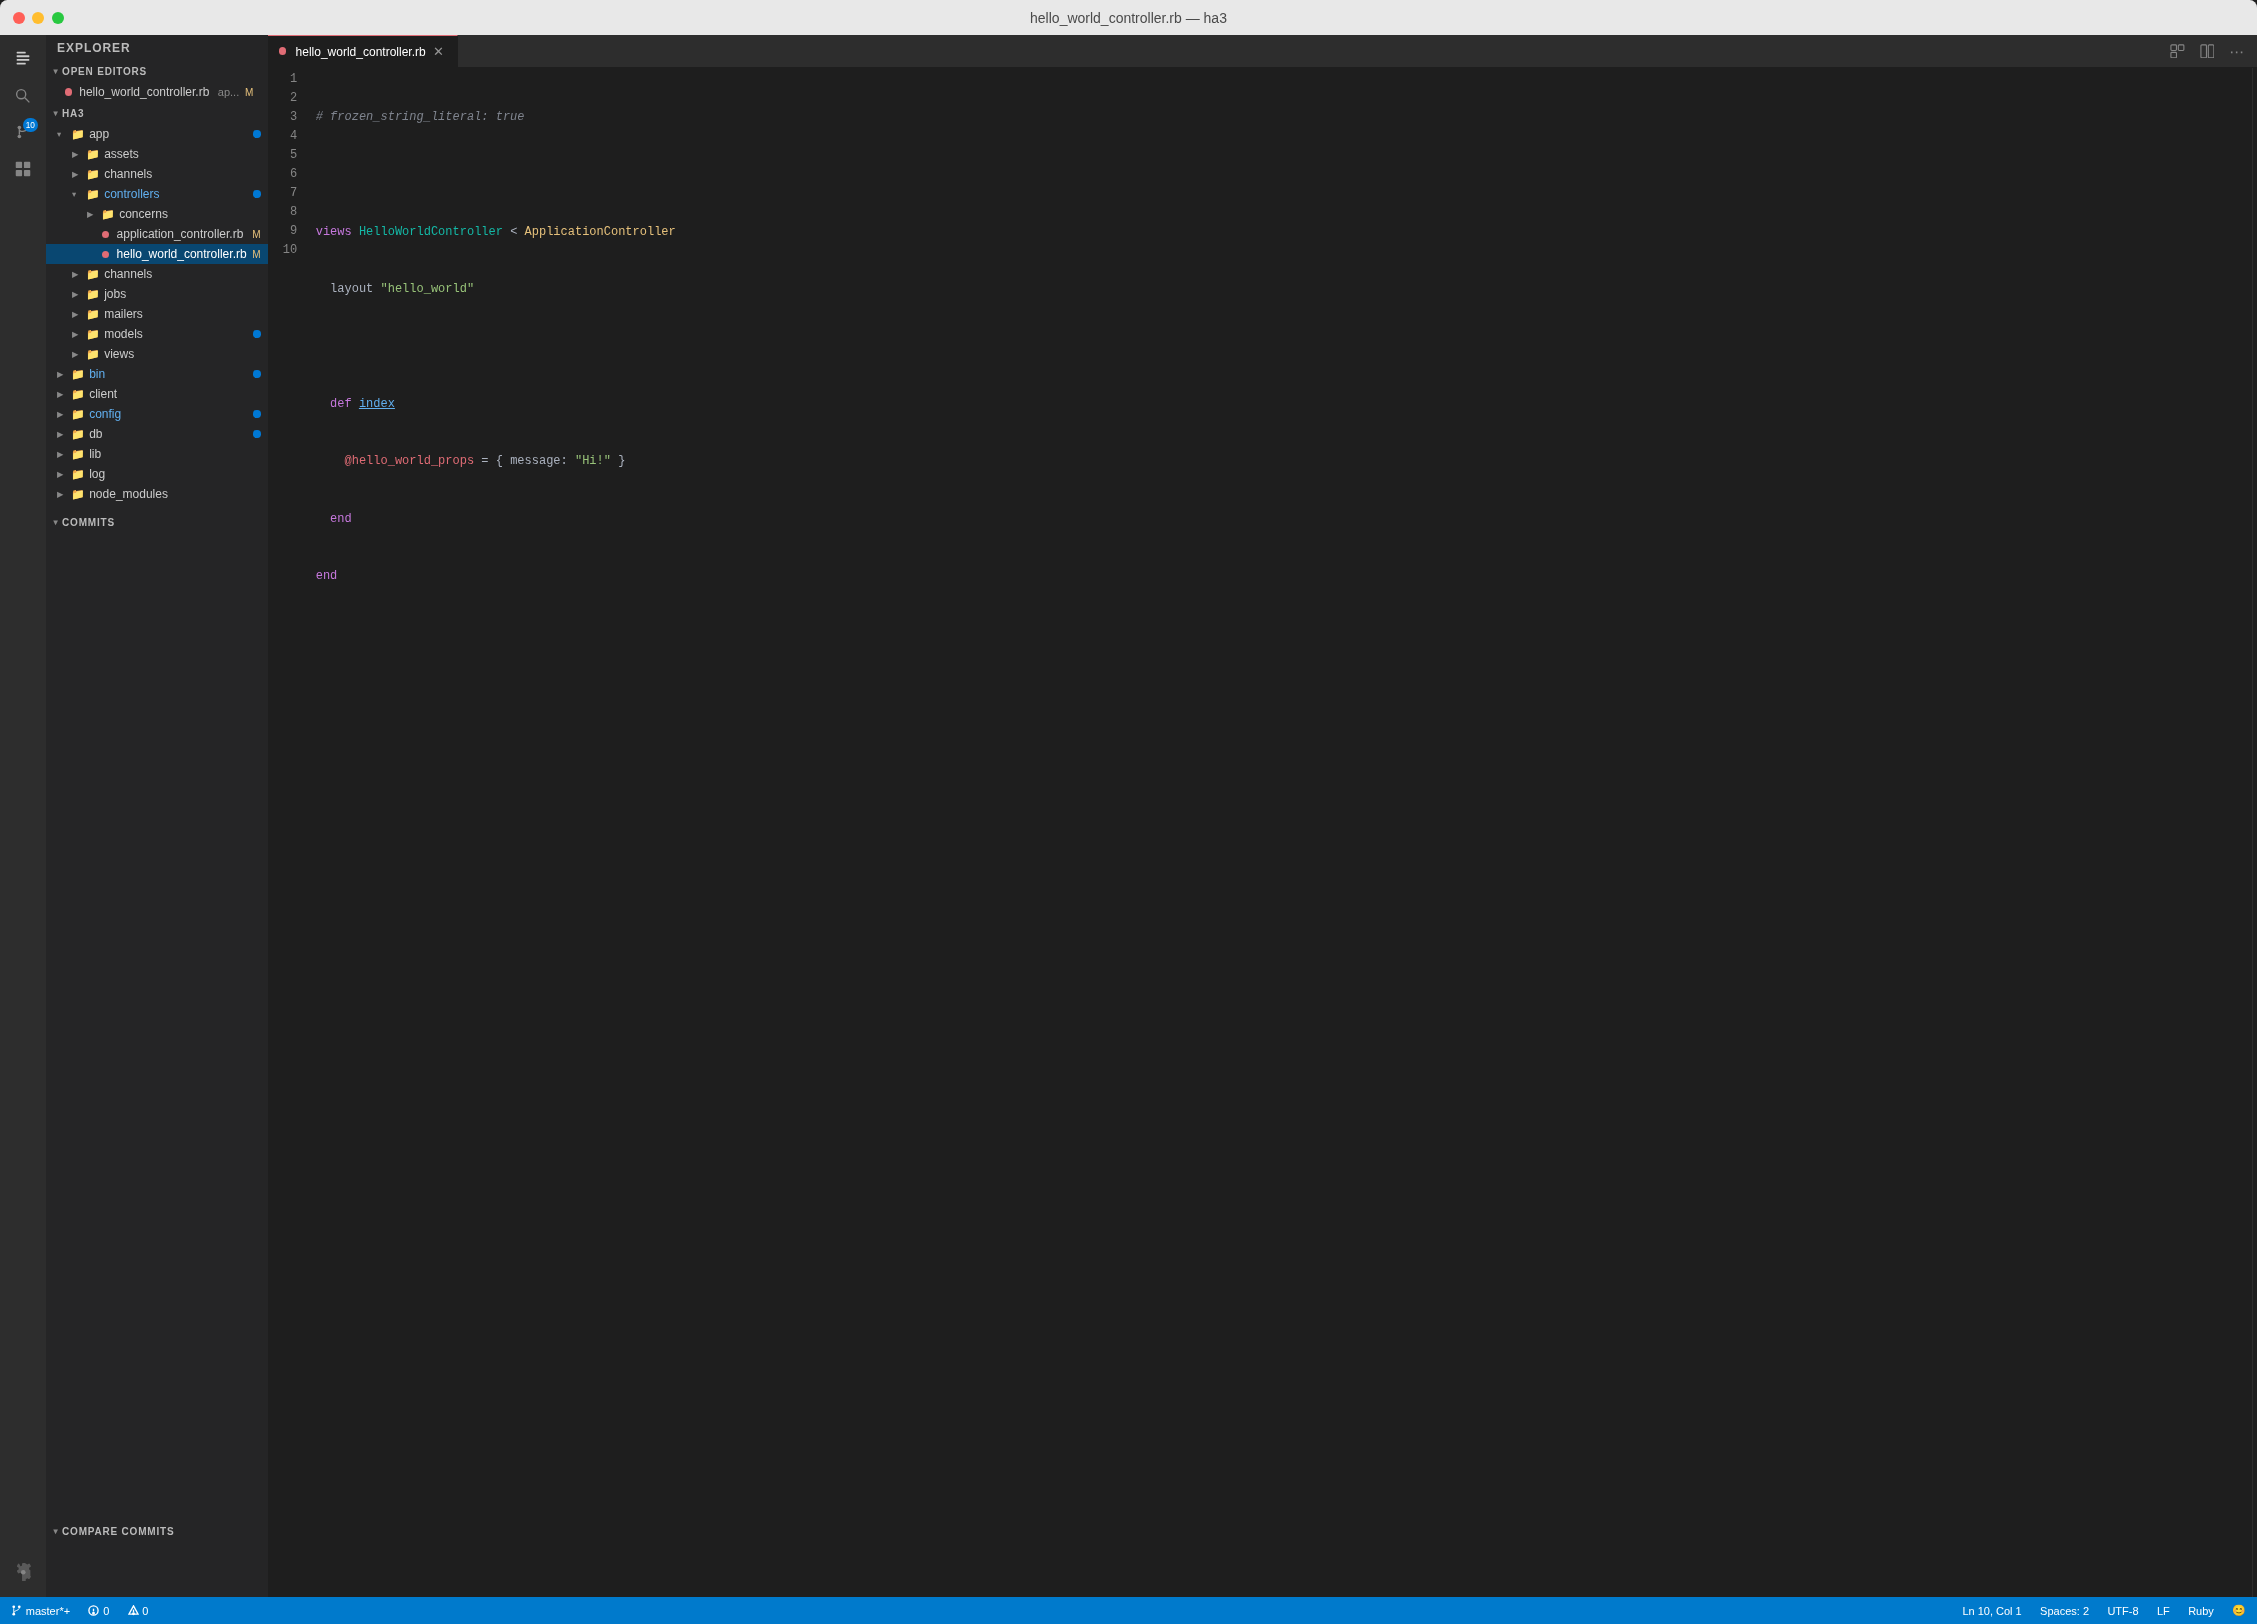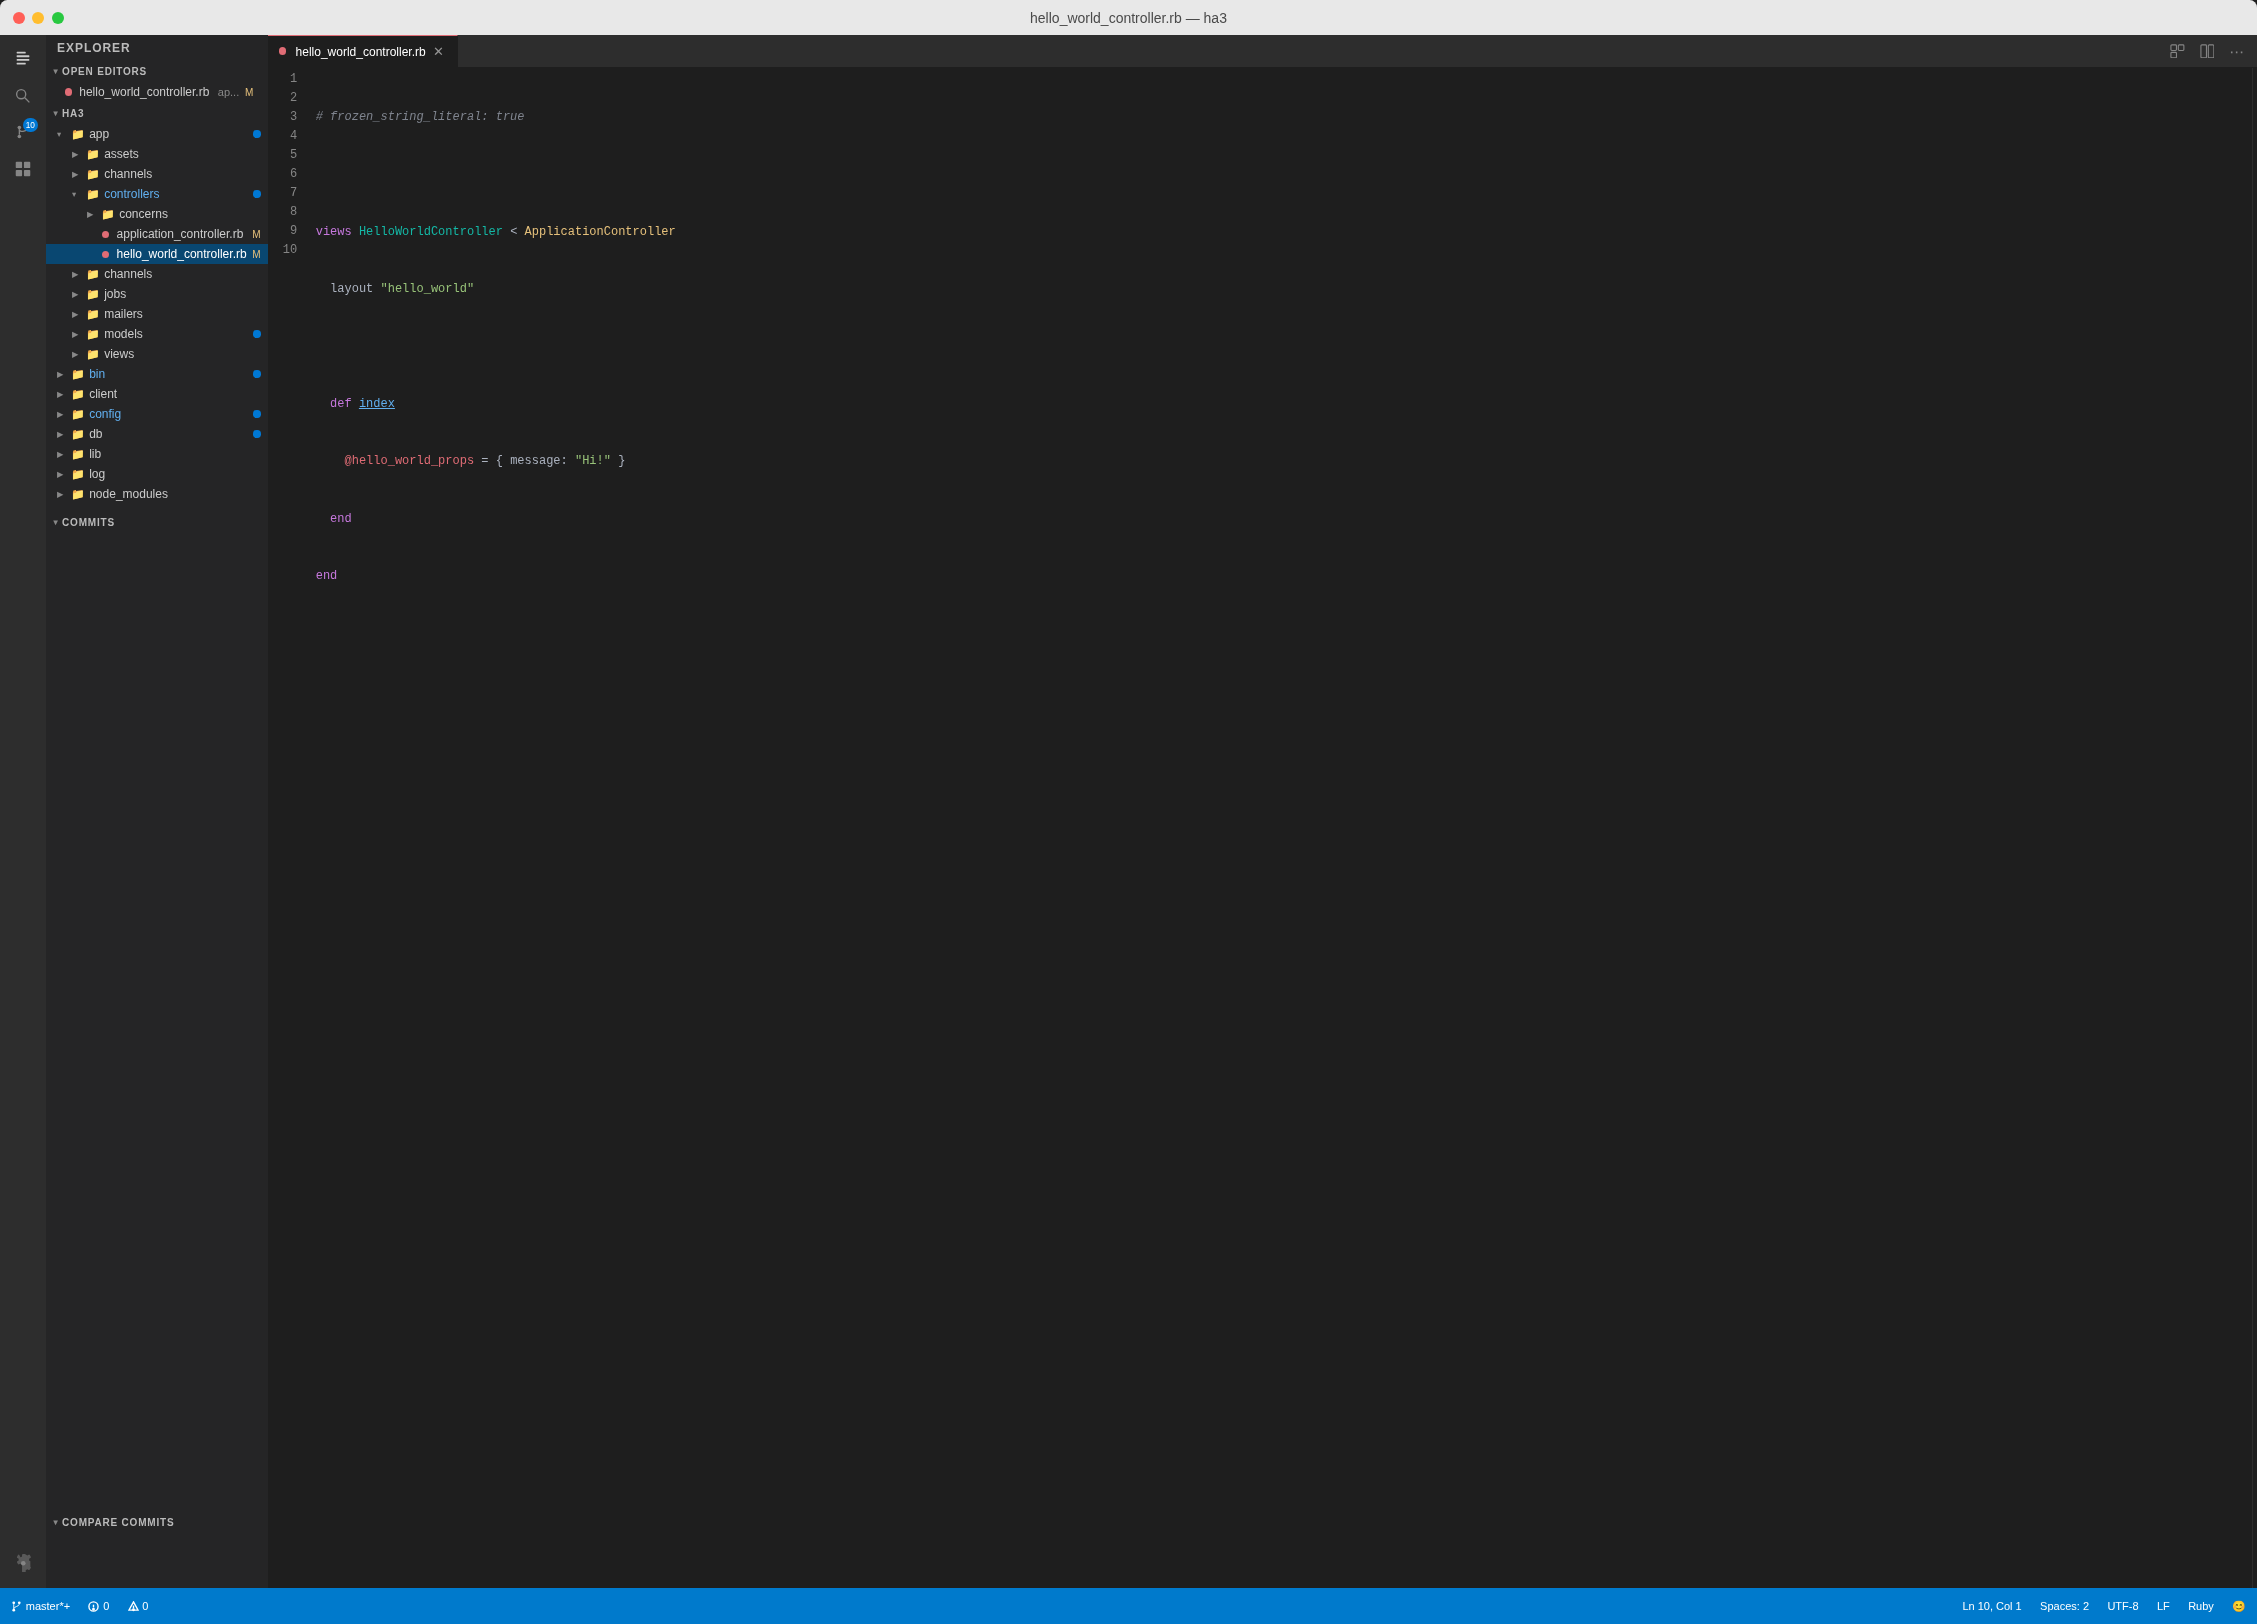--- a/index.html
+++ b/index.html
@@ -281,21 +281,21 @@
     .c-keyword { color: #c678dd; }
     .c-class { color: #14b8a6; }
     .c-string { color: #98c379; }
     .c-ivar { color: #e06c75; }
     .c-method { color: #61afef; text-decoration: underline; }
     .c-plain { color: #abb2bf; }
     .c-superclass { color: #e5c07b; }
 
     
     .status-bar {
-      height: 36px;
+      height: 27px;
       background: #007acc;
       display: flex;
       align-items: center;
       padding: 0 7.4px;
       font-size: 11px;
       color: #ffffff;
       flex-shrink: 0;
     }
     .status-left {
       display: flex;

